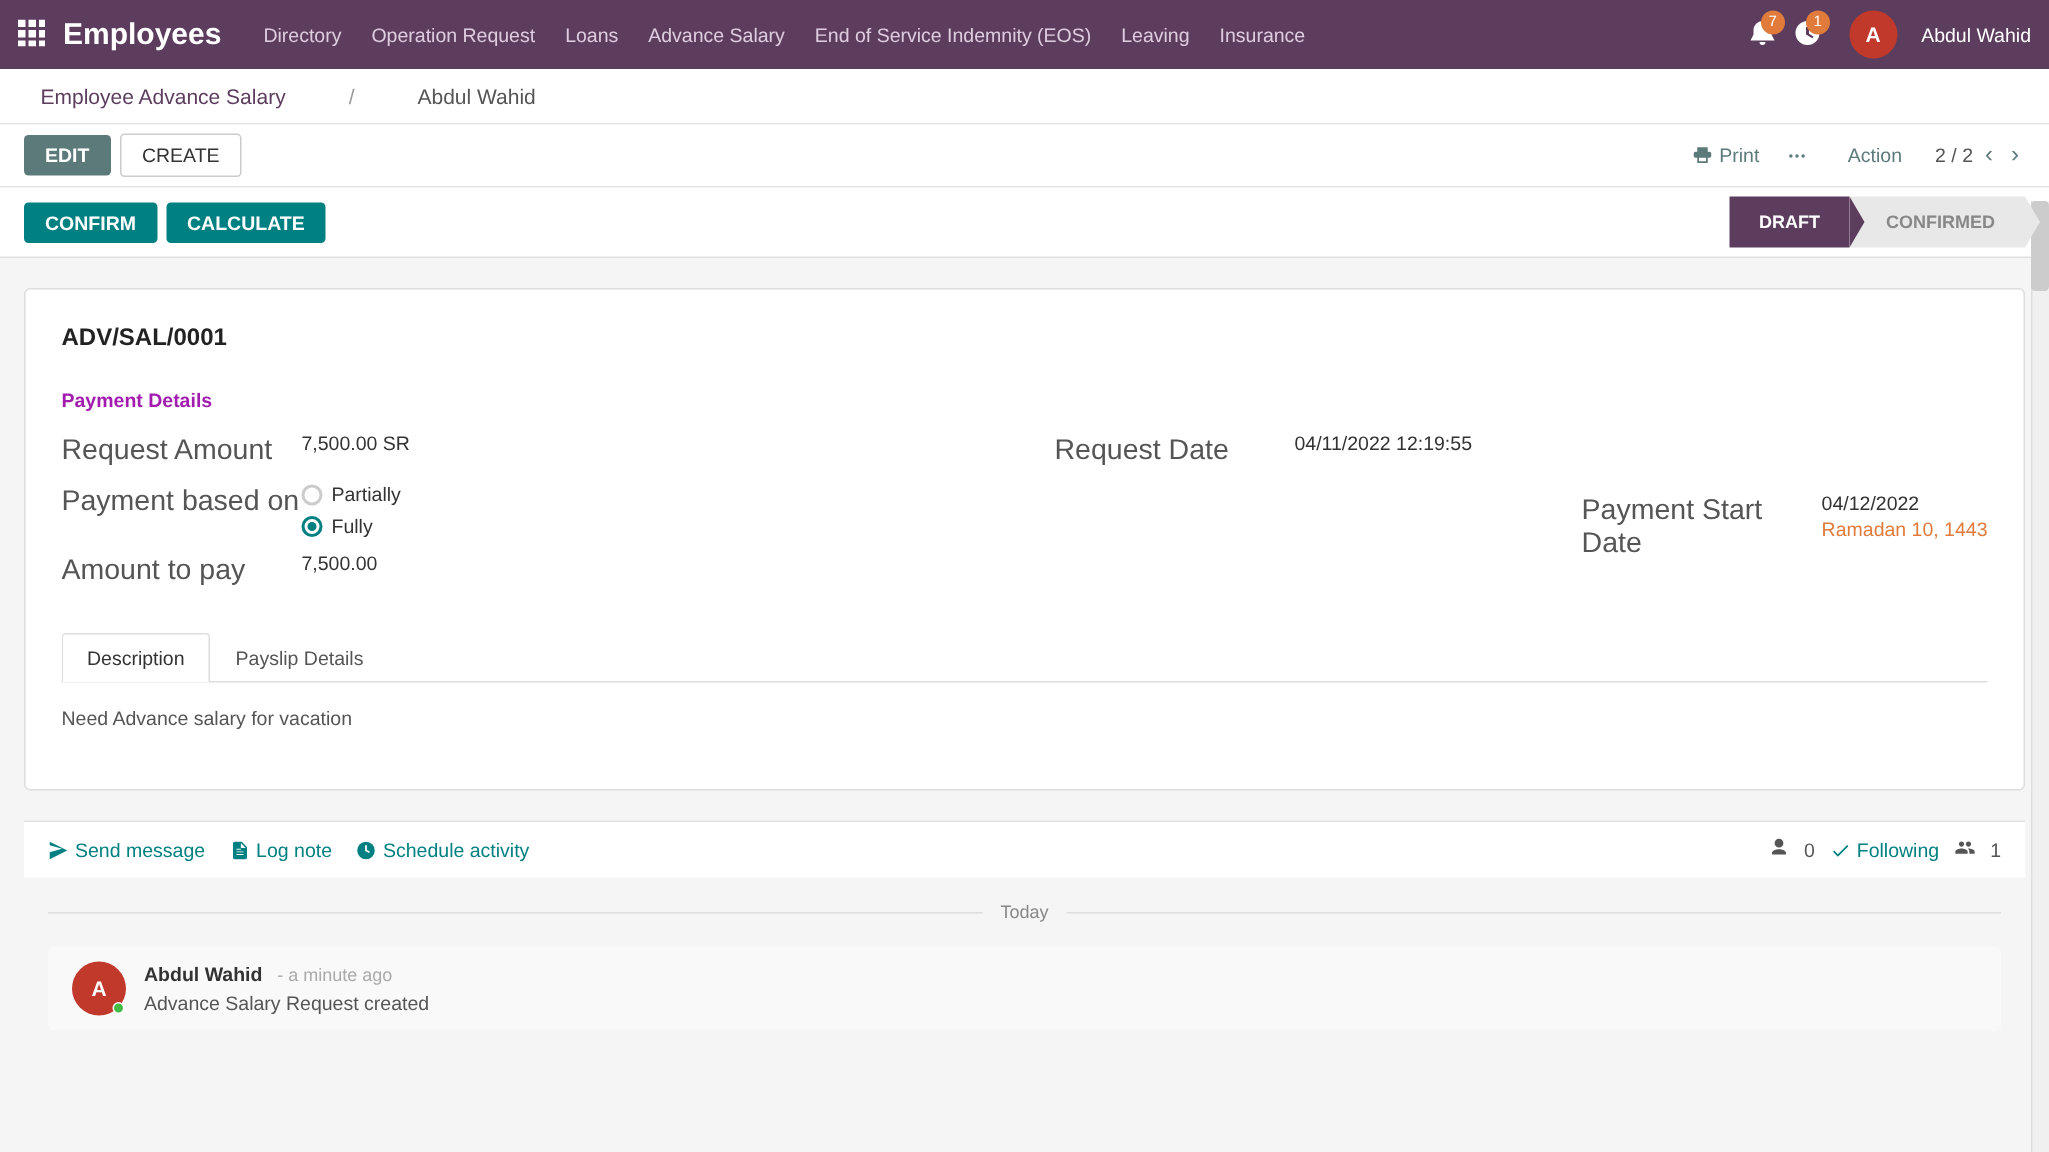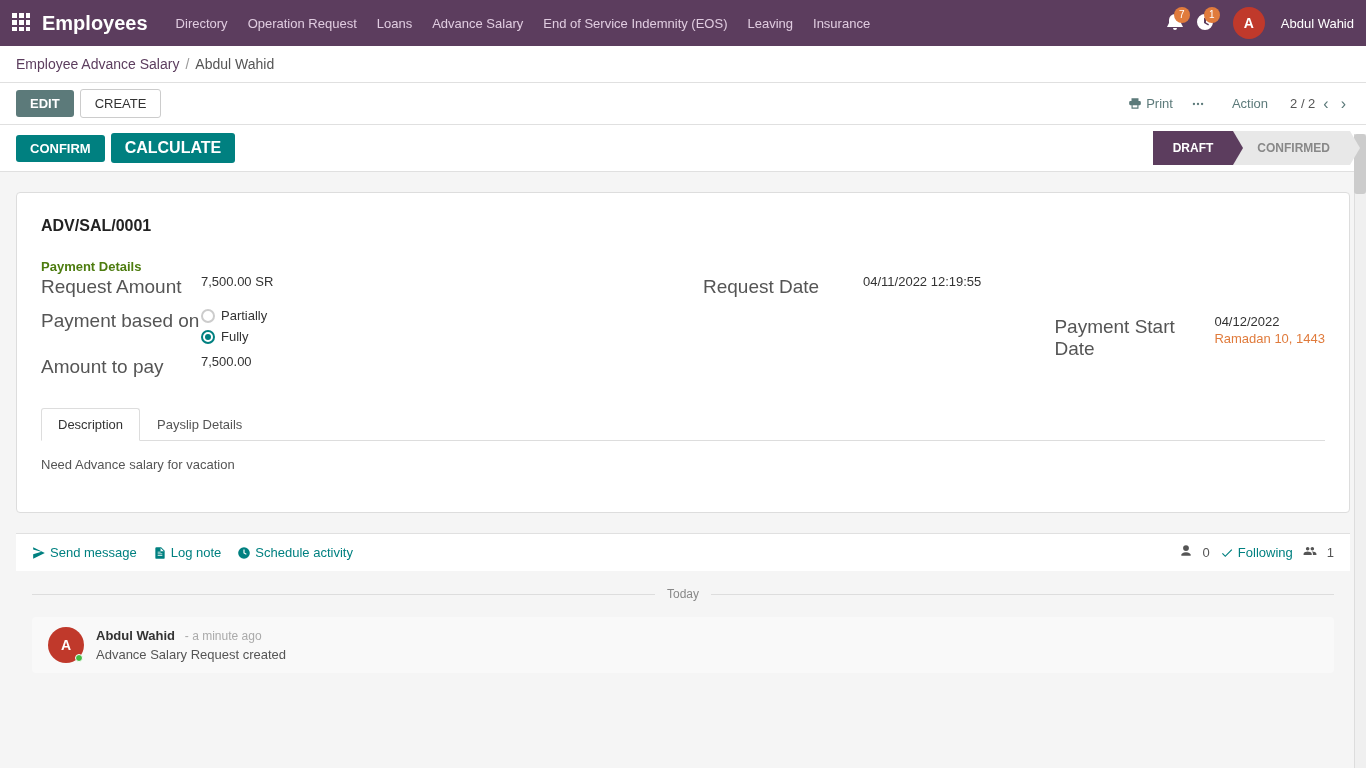--- a/index.html
+++ b/index.html
@@ -45,26 +45,27 @@
       width: 32px; height: 32px;
       display: flex; align-items: center; justify-content: center;
       font-weight: bold; font-size: 14px;
       margin-right: 6px;
     }
     .user-name { color: #fff; font-size: 13px; cursor: pointer; }
 
     
     .breadcrumb-bar {
       background: #fff;
-      padding: 10px 16px;
+      padding: 10px 27px;
       border-bottom: 1px solid #e0e0e0;
       display: flex;
       align-items: center;
       font-size: 14px;
       color: #5c3d5e;
+      gap: 36px;
     }
     .breadcrumb-link { color: #5c3d5e; cursor: pointer; text-decoration: none; }
     .breadcrumb-sep { margin: 0 6px; color: #999; }
     .breadcrumb-current { color: #555; }
 
     
     .action-bar {
       background: #fff;
       border-bottom: 1px solid #e0e0e0;
       padding: 6px 16px;
@@ -125,21 +126,21 @@
       font-size: 13px;
       font-weight: bold;
       border-radius: 3px;
     }
     .btn-calculate {
       background: #008080;
       color: #fff;
       border: none;
       padding: 6px 14px;
       cursor: pointer;
-      font-size: 16px;
+      font-size: 13px;
       font-weight: bold;
       border-radius: 3px;
     }
     .status-bar-spacer { flex: 1; }
     .status-pipeline {
       display: flex;
       align-items: stretch;
       height: 34px;
     }
     .status-step {
@@ -189,21 +190,21 @@
     
     .form-card {
       background: #fff;
       border: 1px solid #ddd;
       border-radius: 4px;
       padding: 24px;
       margin-bottom: 20px;
     }
     .form-title { font-size: 16px; font-weight: bold; margin-bottom: 24px; color: #222; }
 
-    .section-label { font-size: 13px; font-weight: bold; color: #4d7c0f; }
+    .section-label { font-size: 13px; font-weight: bold; color: #a21caf; margin-bottom: 14px; }
 
     .field-row { display: flex; align-items: flex-start; margin-bottom: 10px; }
     .field-label { width: 160px; font-size: 19px; color: #555; padding-top: 2px; }
     .field-value { font-size: 13px; color: #333; }
 
     .radio-group { display: flex; flex-direction: column; gap: 6px; }
     .radio-item { display: flex; align-items: center; gap: 6px; font-size: 13px; cursor: pointer; }
     .radio-circle {
       width: 14px; height: 14px; border-radius: 50%;
       border: 2px solid #ccc;

